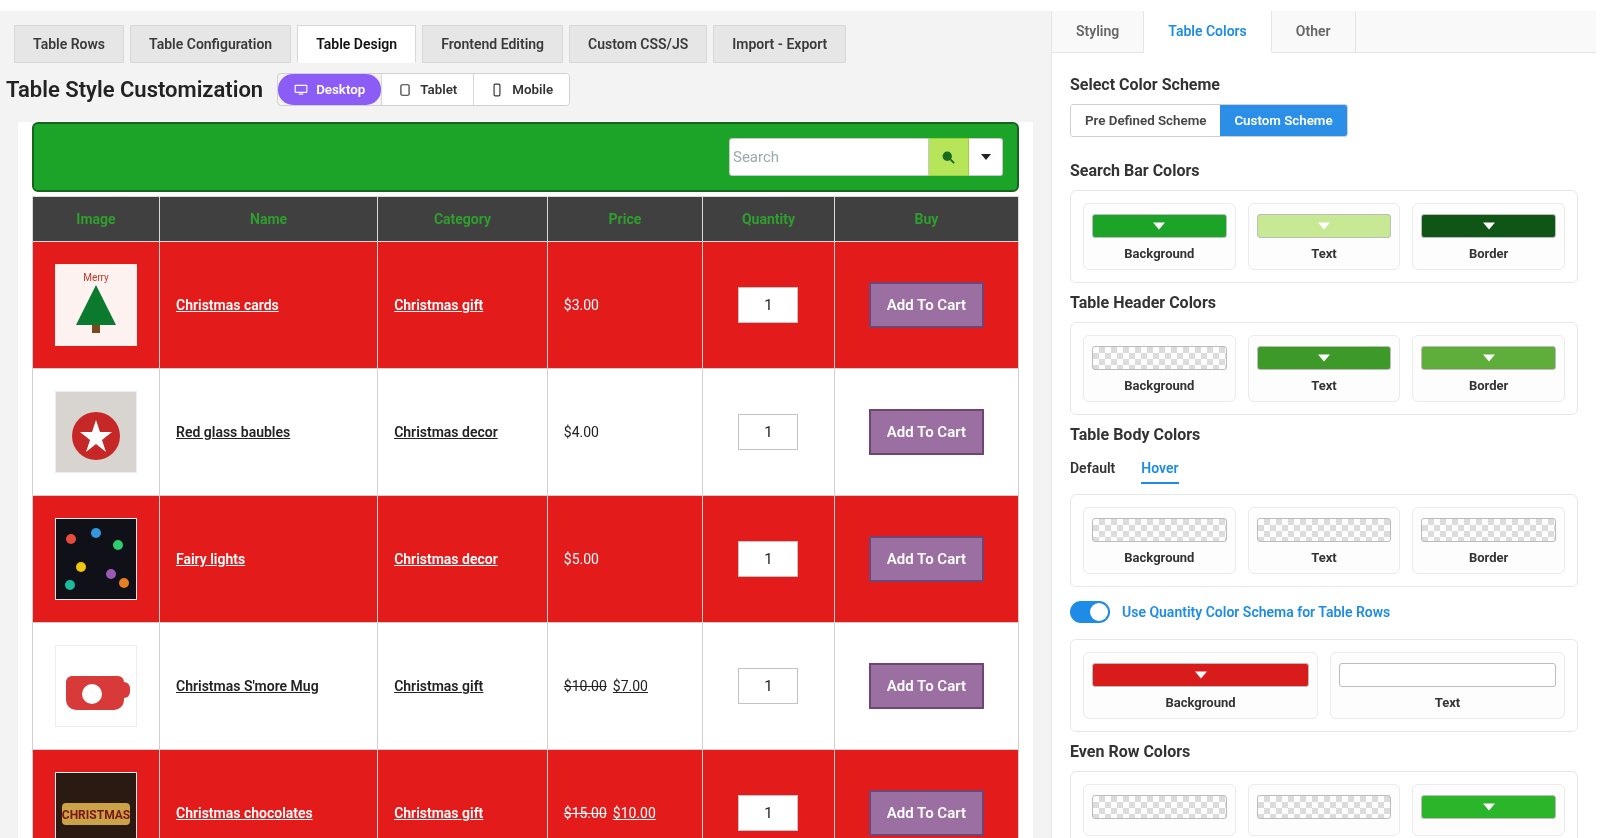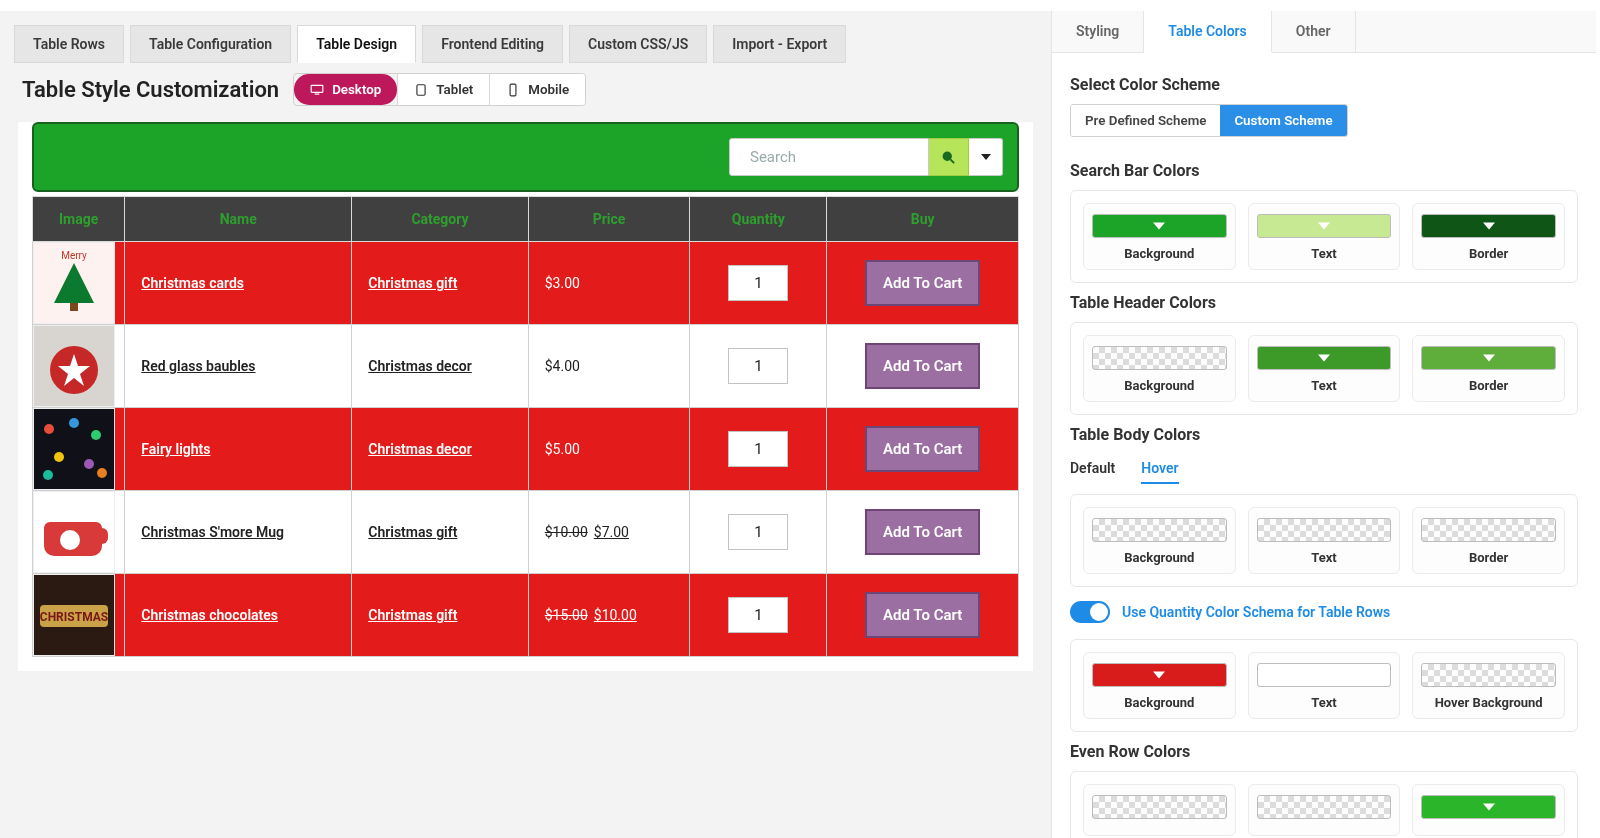--- a/index.html
+++ b/index.html
@@ -7,50 +7,50 @@
   .app { display:flex; width:1596px; height:838px;margin-top:11px; }
   .left { flex:1; min-width:0; background:#f3f3f4; padding:0; }
   .right { width:545px; border-left:1px solid #e5e5e5; background:#fff; display:flex; flex-direction:column; }
 
   
   .main-tabs { display:flex; gap:6px; padding:14px 14px 10px; background:#f3f3f4; }
   .main-tab { background:#e6e6e6; border:1px solid #d8d8d8; padding:10px 18px; font-weight:600; color:#3a3a3a; cursor:pointer; }
   .main-tab.active { background:#fff; border-bottom-color:#fff; color:#111; }
 
   
-  .subbar { display:flex; align-items:center; gap:14px; padding:0 8px 16px 20px; }
+  .subbar { display:flex; align-items:center; gap:14px; padding:0 8px 16px 4px; }
   .subbar h2 { margin:0; font-size:22px; font-weight:600; color:#222; padding-left:2px;}
   .device-group { display:flex; border:1px solid #d0d0d0; border-radius:4px; overflow:hidden;}
   .device-btn { display:flex; align-items:center; gap:8px; padding:8px 16px; background:#fff; border:none; font-weight:600; color:#333; cursor:pointer; border-left:1px solid #d8d8d8;}
   .device-btn:first-child{border-left:none;}
-  .device-btn.active { background:#be185d; color:#fff;border-radius:15px; }
+  .device-btn.active { background:#8b5cf6; color:#fff;border-radius:15px; }
   .device-btn svg { width:14px; height:14px; }
 
   
   .table-wrap { background:#fff; margin:0 18px 18px; border:0px solid #e3e3e3; padding:0 14px 14px;}
   .search-bar { background:#1ba428; border:2px solid #17621f; border-radius:6px; display:flex; justify-content:flex-end; padding:14px; margin-bottom:0;}
   .search-inner { display:flex; align-items:center; }
-  .search-inner input { width:200px; height:38px; border:1px solid #c9c9c9; border-radius:3px 0 0 3px; padding:0 20px; font-size:15px; outline:none;}
+  .search-inner input { width:200px; height:38px; border:1px solid #c9c9c9; border-radius:3px 0 0 3px; padding:0 3px; font-size:15px; outline:none;}
   .search-inner input::placeholder{color:#9aa;}
   .search-btn { width:40px; height:38px; background:#b6e55a; border:1px solid #9fce40; border-left:none; display:flex; align-items:center; justify-content:center; cursor:pointer;}
   .search-btn svg{ width:15px; height:15px; fill:#186b1f; stroke:#186b1f;}
   .dd-btn{ width:34px; height:38px; background:#fff; border:1px solid #c9c9c9; border-left:none; border-radius:0 3px 3px 0; display:flex; align-items:center; justify-content:center; cursor:pointer;}
   .dd-btn svg{width:10px;height:10px;fill:#222;}
 
   table.prod { width:100%; border-collapse:collapse; margin-top:4px;}
   table.prod th { text-align:center; color:#2e9f2e; font-weight:700; padding:14px 26px; background:#404040; border:1px solid #dadada;}
   table.prod td { padding:14px 16px; border:1px solid #d0d0d0; vertical-align:middle;}
   tr.odd td { background:#e31b1b; color:#fff; }
   tr.odd a { color:#fff; }
   tr.even td { background:#fff; color:#222; }
   tr.even a { color:#222; }
   td a { text-decoration:underline; font-weight:600; }
   .qty-input { width:60px; height:36px; text-align:center; border:1px solid #c3c3c3; font-size:15px; background:#fff; color:#222;}
   .cart-btn { background:#9b6fa1; border:2px solid #6d4676; color:#fff; font-weight:600; padding:12px 16px; font-size:15px; cursor:pointer;}
-  .img-cell{ width:90px; padding:0 !important;}
+  .img-cell{ width:90px; padding:22px !important;}
   .thumb { width:82px; height:82px; background:#eee; display:flex; align-items:center; justify-content:center; font-size:10px; color:#666;}
   .price .strike{ text-decoration:line-through; margin-right:6px;}
   .price .sale{ text-decoration:underline; }
 
   
   .side-tabs { display:flex; border-bottom:1px solid #e5e5e5; background:#f9f9fa;}
   .side-tab { padding:12px 24px; font-weight:600; color:#666; cursor:pointer; border-right:1px solid #e5e5e5;}
   .side-tab.active { color:#1e8be6; background:#fff; border-bottom:2px solid #fff; margin-bottom:-1px;}
   .side-body { padding:16px 18px; overflow:auto; flex:1;}
   .sec-title { font-weight:700; font-size:16px; color:#333; margin:6px 0 10px;}
@@ -335,24 +335,20 @@
             <div class="cell-label">Background</div>
           </div>
           <div class="color-cell">
             <div class="swatch" style="background: rgb(255, 255, 255);">
               <svg viewBox="0 0 10 10">
                 <polygon points="0,2 10,2 5,8"></polygon>
               </svg>
             </div>
             <div class="cell-label">Text</div>
           </div>
-          <div class="color-cell">
-            <div class="swatch trans noarrow"></div>
-            <div class="cell-label">Hover Background</div>
-          </div>
         </div>
 
       <div class="sec-title">Even Row Colors</div>
       <div class="color-row" id="row-even">
           <div class="color-cell">
             <div class="swatch trans noarrow"></div>
           </div>
           <div class="color-cell">
             <div class="swatch trans noarrow"></div>
           </div>

